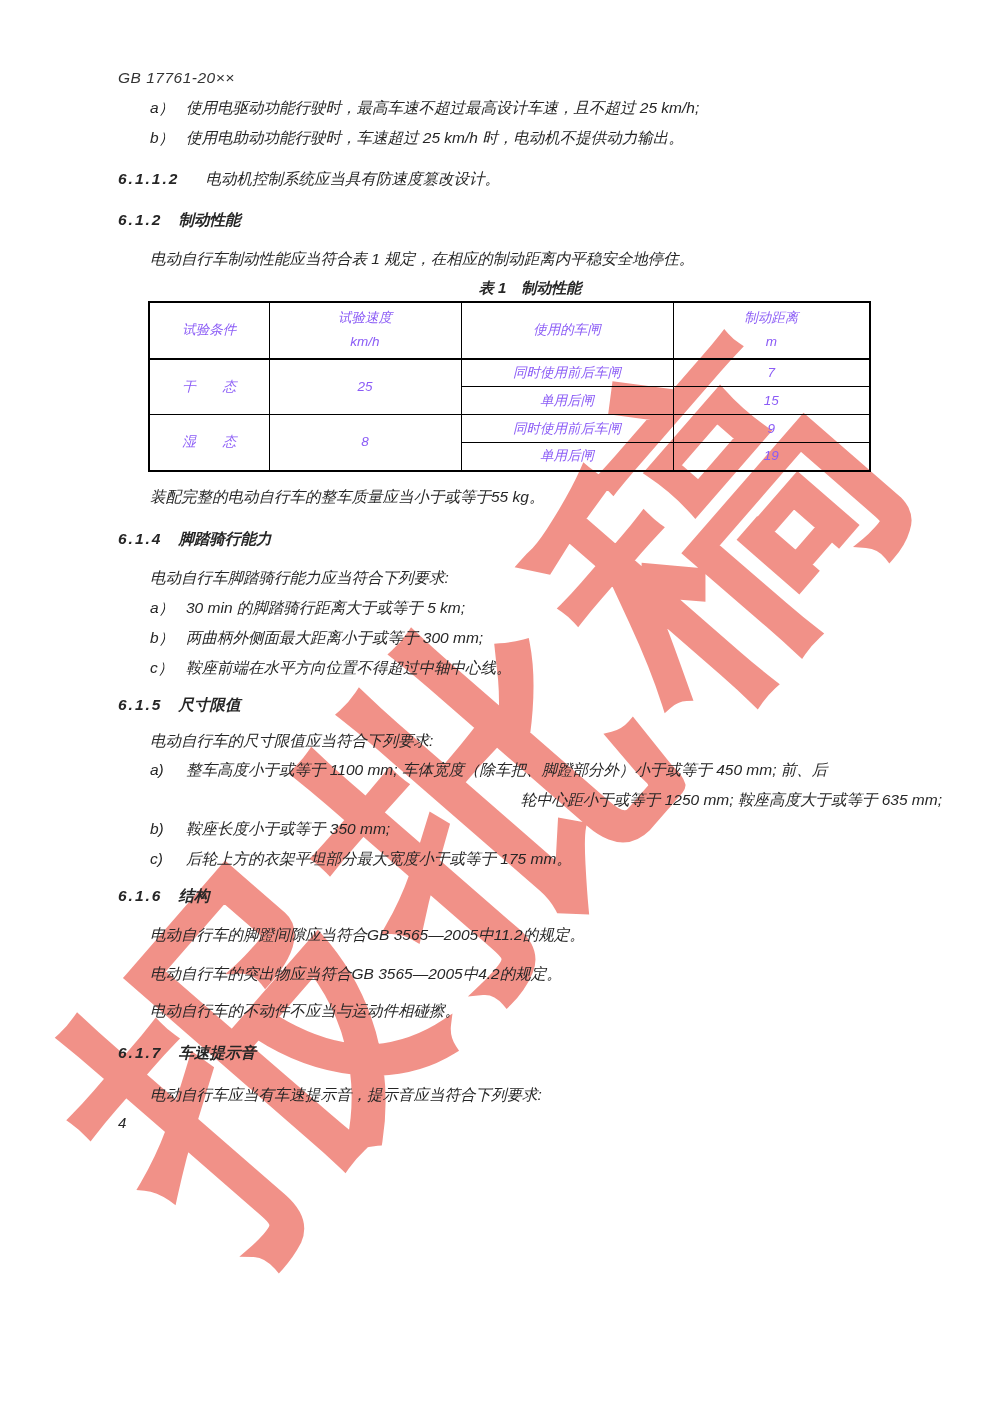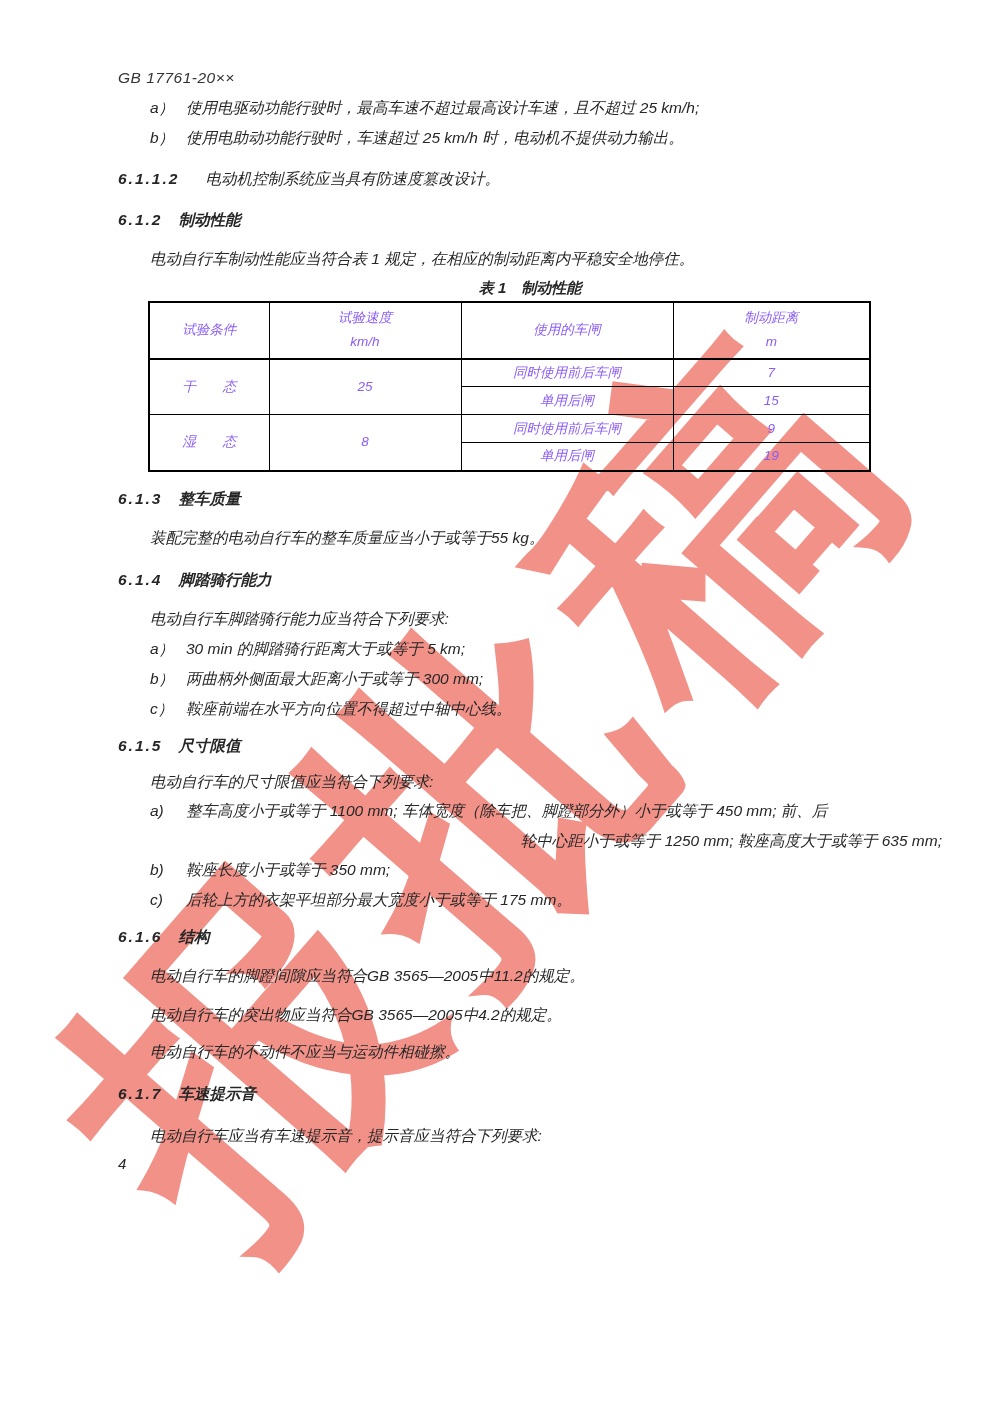--- a/index.html
+++ b/index.html
@@ -162,23 +162,20 @@
         <td>同时使用前后车闸</td>
         <td>9</td>
       </tr>
       <tr>
         <td>单用后闸</td>
         <td>19</td>
       </tr>
     </tbody>
       </table>
 
-    <div class="heading mt12">
-      <span class="num">6.1.3</span><span>整车质量</span>
-    </div>
     <div class="para mt11">装配完整的电动自行车的整车质量应当小于或等于55 kg。</div>
 
     <div class="heading mt13">
       <span class="num">6.1.4</span><span>脚踏骑行能力</span>
     </div>
     <div class="para mt11">电动自行车脚踏骑行能力应当符合下列要求:</div>
     <div class="list">
       <div class="list-item">
         <span class="marker">a）</span>
         <span class="itext">30 min 的脚踏骑行距离大于或等于 5 km;</span>

